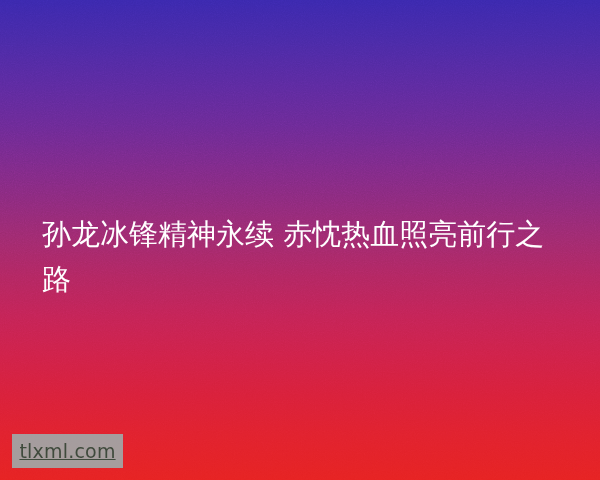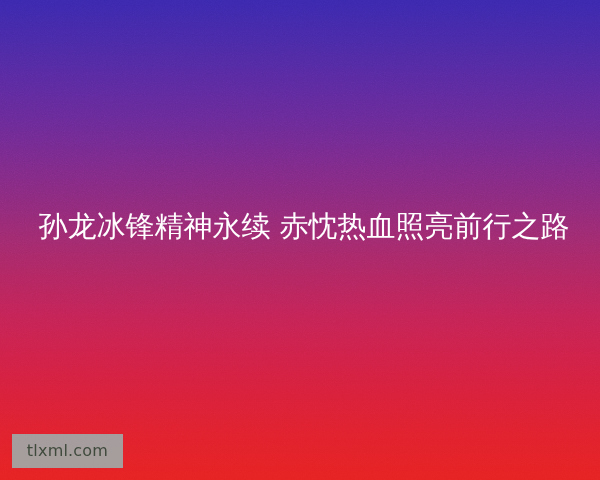--- a/index.html
+++ b/index.html
@@ -48,50 +48,51 @@
     mix-blend-mode: overlay;
     pointer-events: none;
   }
 
   
   #headline {
     position: absolute;
     left: 30px;
     right: 22px;
     top: 200px;
-    margin: 4px;
+    margin: 12px;
     font-family: "DejaVu Sans", "Liberation Sans", sans-serif;
     font-size: 29px;
     font-weight: 400;
     line-height: 45px;
     color: #ffffff;
-    text-align: center;
+    text-align: left;
     letter-spacing: 0px;
     white-space: normal;
   }
 
   
   #watermark-badge {
     position: absolute;
     left: 12px;
     top: 434px;
     width: 111px;
     height: 34px;
     background: rgba(150, 188, 186, 0.80);
     display: flex;
     align-items: center;
     justify-content: center;
   }
   #watermark-text {
     font-family: "DejaVu Sans", "Liberation Sans", sans-serif;
-    font-size: 16px;
+    font-size: 19px;
     font-weight: 400;
     color: #3f4a3c;
     letter-spacing: 0.2px;
     line-height: 1;
+    text-decoration: underline;
   }
 </style>
 </head>
 <body>
 
 <div id="canvas">
 
   <div id="gradient-layer"></div>
 
   <svg id="noise-layer" width="600" height="480" xmlns="http://www.w3.org/2000/svg">

